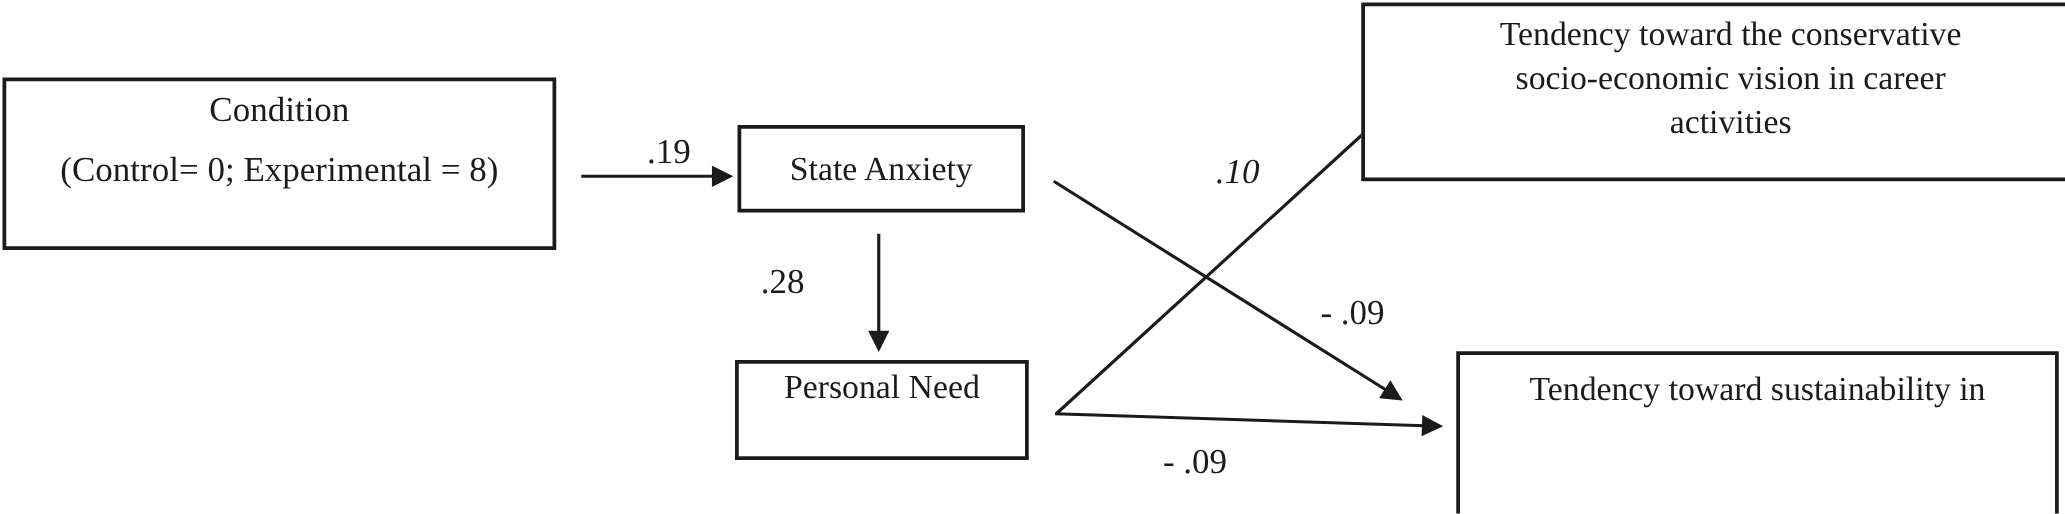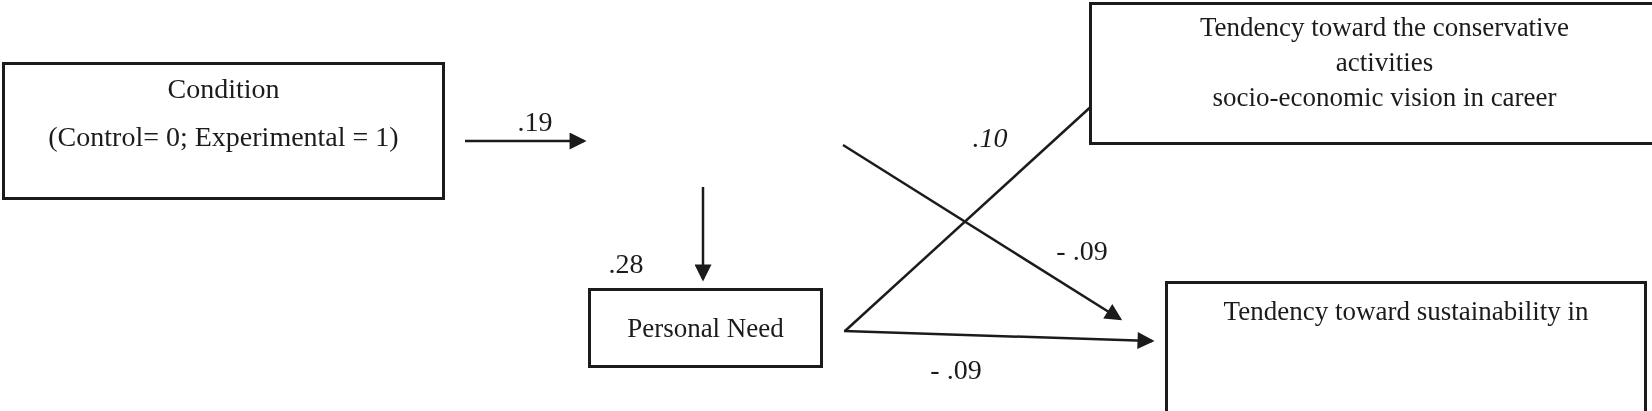--- a/index.html
+++ b/index.html
@@ -33,40 +33,39 @@
     left: 2px; top: 62px; width: 443px; height: 138px;
     line-height: 48px;
     font-size: 28px;
   }
   .node-state-anxiety {
     left: 590px; top: 100px; width: 230px; height: 70px;
     justify-content: center;
   }
   .node-pns {
     left: 588px; top: 288px; width: 235px; height: 80px;
-    justify-content: center;
     line-height: 36px;
   }
   .node-conservative {
     left: 1089px; top: 2px; width: 591px; height: 143px;
     padding-top: 5px;
   }
   .node-sustainability {
     left: 1165px; top: 281px; width: 482px; height: 161px;
     padding-top: 10px;
   }
   .coef {
     position: absolute;
     transform: translate(-50%, -50%);
     font-size: 28px;
     white-space: pre;
     background: transparent;
   }
   .coef-19   { left: 535px;  top: 122px; }
-  .coef-28   { left: 626px;  top: 226px; margin-top: 38px; }
+  .coef-28   { left: 626px;  top: 226px; }
   .coef-10   { left: 990px;  top: 138px; font-style: italic; }
   .coef-09a  { left: 1082px; top: 251px; }
   .coef-09b  { left: 956px;  top: 370px; }
 </style>
 </head>
 <body>
 
 <div class="canvas">
 
   <svg class="arrow-layer" width="1652" height="411" viewBox="0 0 1652 411" xmlns="http://www.w3.org/2000/svg">
@@ -77,32 +76,35 @@
     </defs>
     <line x1="465" y1="141" x2="584" y2="141" stroke="#1b1b1b" stroke-width="2.5" marker-end="url(#ah)"></line>
     <line x1="703" y1="187" x2="703" y2="279" stroke="#1b1b1b" stroke-width="2.5" marker-end="url(#ah)"></line>
     <line x1="843" y1="145" x2="1120" y2="319" stroke="#1b1b1b" stroke-width="2.5" marker-end="url(#ah)"></line>
     <line x1="845" y1="331" x2="1107" y2="92" stroke="#1b1b1b" stroke-width="2.5" marker-end="url(#ah)"></line>
     <line x1="844" y1="331" x2="1152" y2="341" stroke="#1b1b1b" stroke-width="2.5" marker-end="url(#ah)"></line>
   </svg>
 
   <div class="node node-condition">
     <span>Condition</span>
-    <span>(Control= 0; Experimental = 1)</span>
+    <span>(Control= 0; Experimental = 8)</span>
   </div>
 
+  <div class="node node-state-anxiety">
+    <span>State Anxiety</span>
+  </div>
 
   <div class="node node-pns">
     <span>Personal Need</span>
   </div>
 
   <div class="node node-conservative">
     <span>Tendency toward the conservative</span>
+    <span>socio-economic vision in career</span>
     <span>activities</span>
-    <span>socio-economic vision in career</span>
   </div>
 
   <div class="node node-sustainability">
     <span>Tendency toward sustainability in</span>
   </div>
 
   <span class="coef coef-19">.19</span>
   <span class="coef coef-28">.28</span>
   <span class="coef coef-10">.10</span>
   <span class="coef coef-09a">- .09</span>

